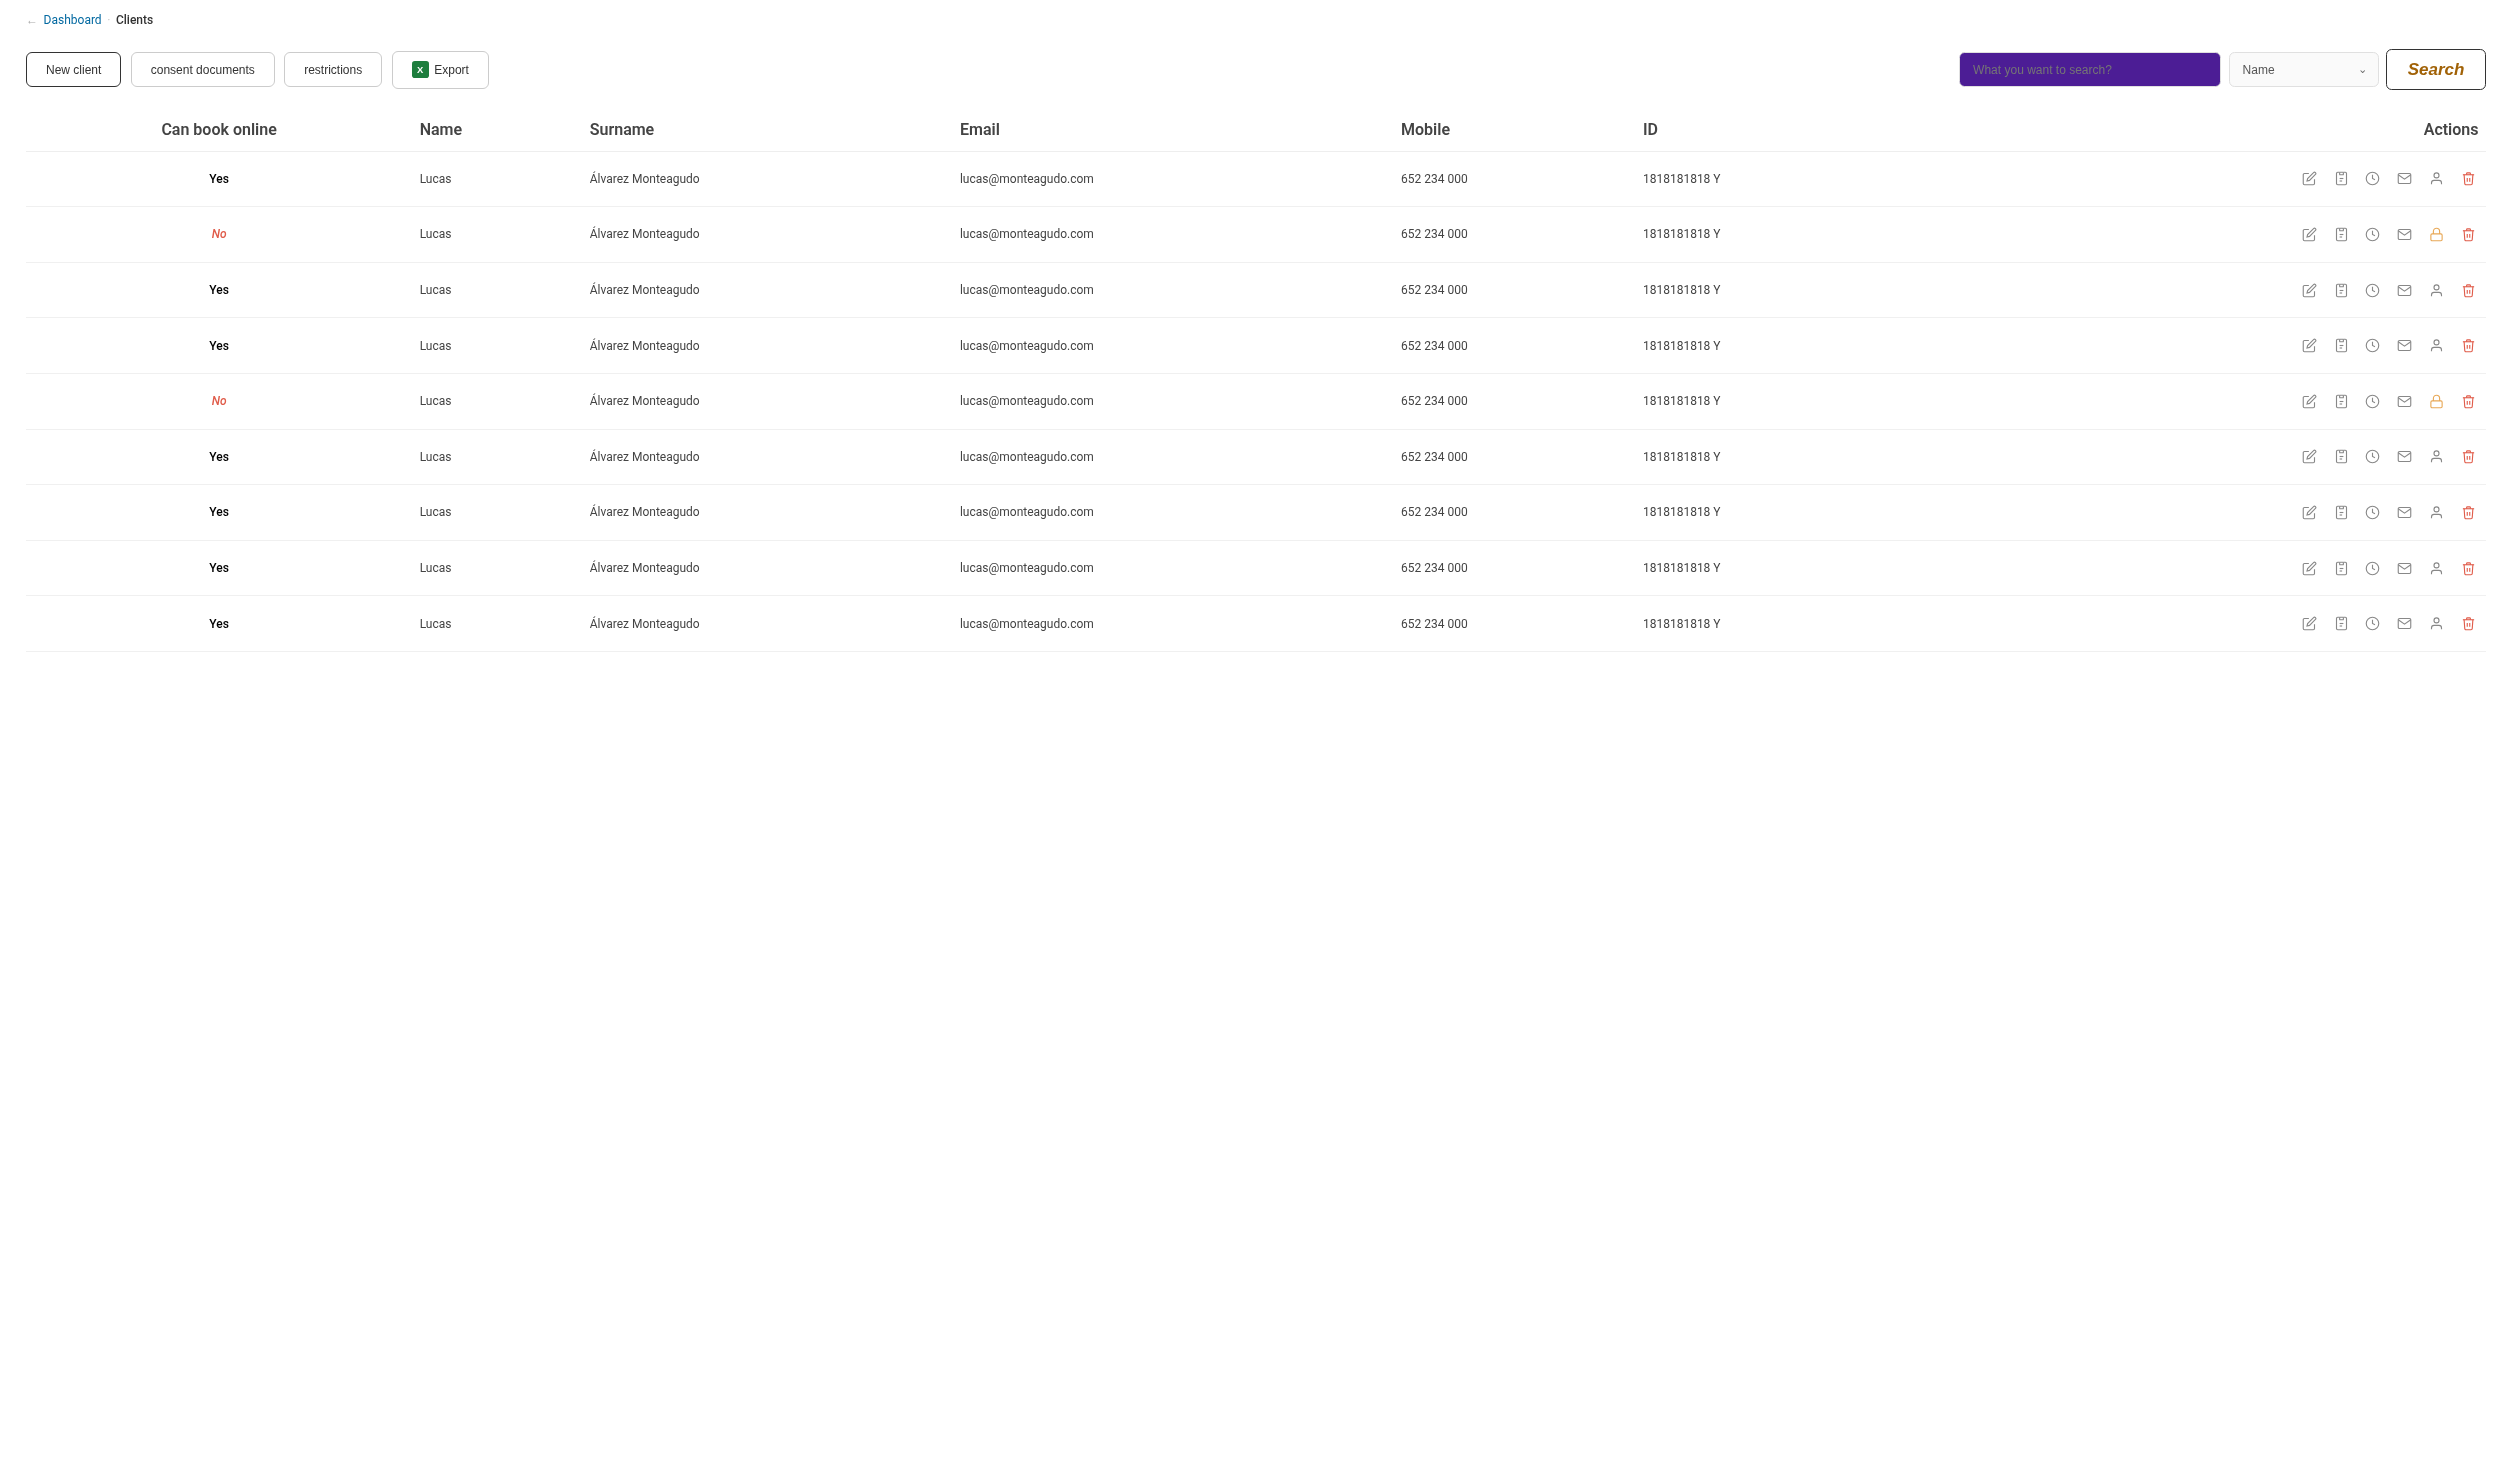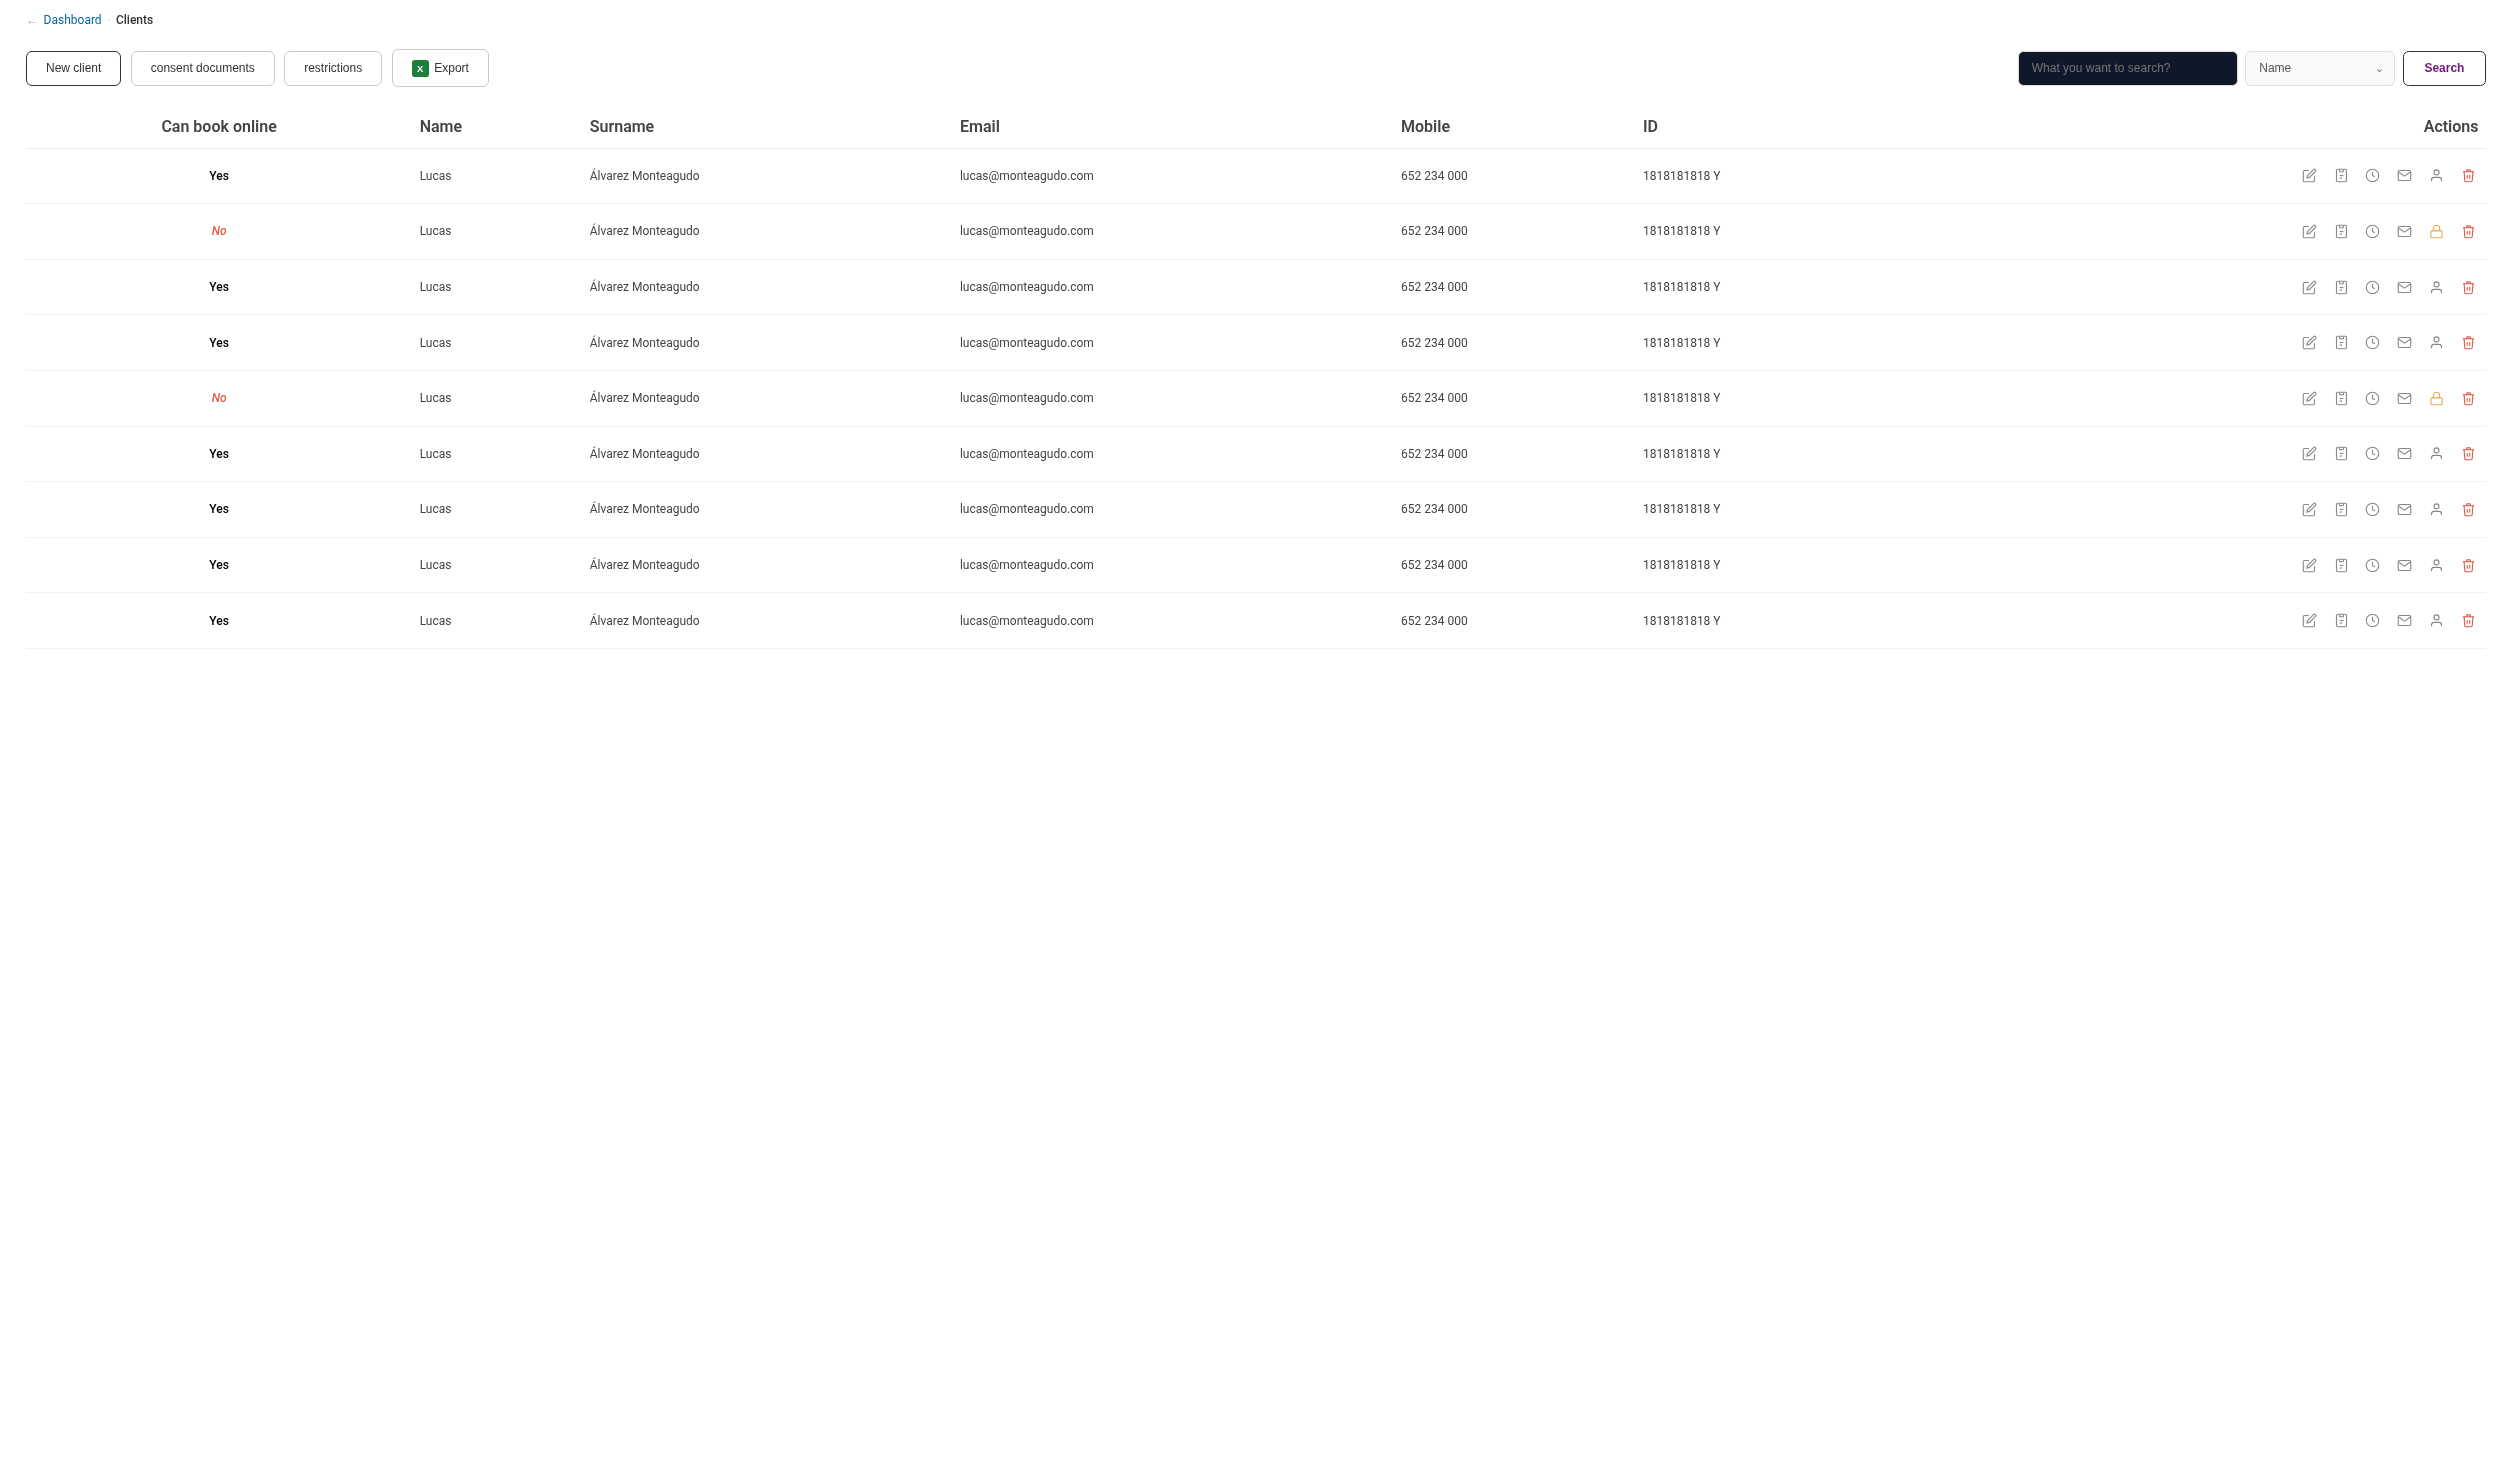--- a/index.html
+++ b/index.html
@@ -60,24 +60,24 @@
       margin-left: auto;
       display: flex;
       align-items: center;
       gap: 7.5px;
     }
     .search-input {
       border: 1.4px solid #e0e0e0;
       border-radius: 5.6px;
       padding: 9.4px 13px;
       font-size: 12px;
-      width: 220px;
+      width: 262px;
       outline: none;
       color: #999;
-      background: #0f172a;
+      background: #4c1d95;
     }
     .search-select {
       border: 1.4px solid #e0e0e0;
       border-radius: 5.6px;
       padding: 9.4px 13px;
       font-size: 12px;
       width: 150px;
       outline: none;
       background: #fafafa;
       color: #555;
@@ -95,24 +95,25 @@
       right: 11.2px;
       pointer-events: none;
       color: #666;
       font-size: 11.2px;
     }
     .btn-search {
       border: 1.4px solid #333;
       background: #fff;
       border-radius: 5.6px;
       padding: 9.4px 20.6px;
-      font-size: 12px;
+      font-size: 17px;
       cursor: pointer;
       font-weight: 600;
-      color: #701a75;
+      color: #a16207;
+      font-style: italic;
     }
 
     .table-container {
       padding: 0 26px;
     }
     table {
       width: 100%;
       border-collapse: collapse;
     }
     thead th {

